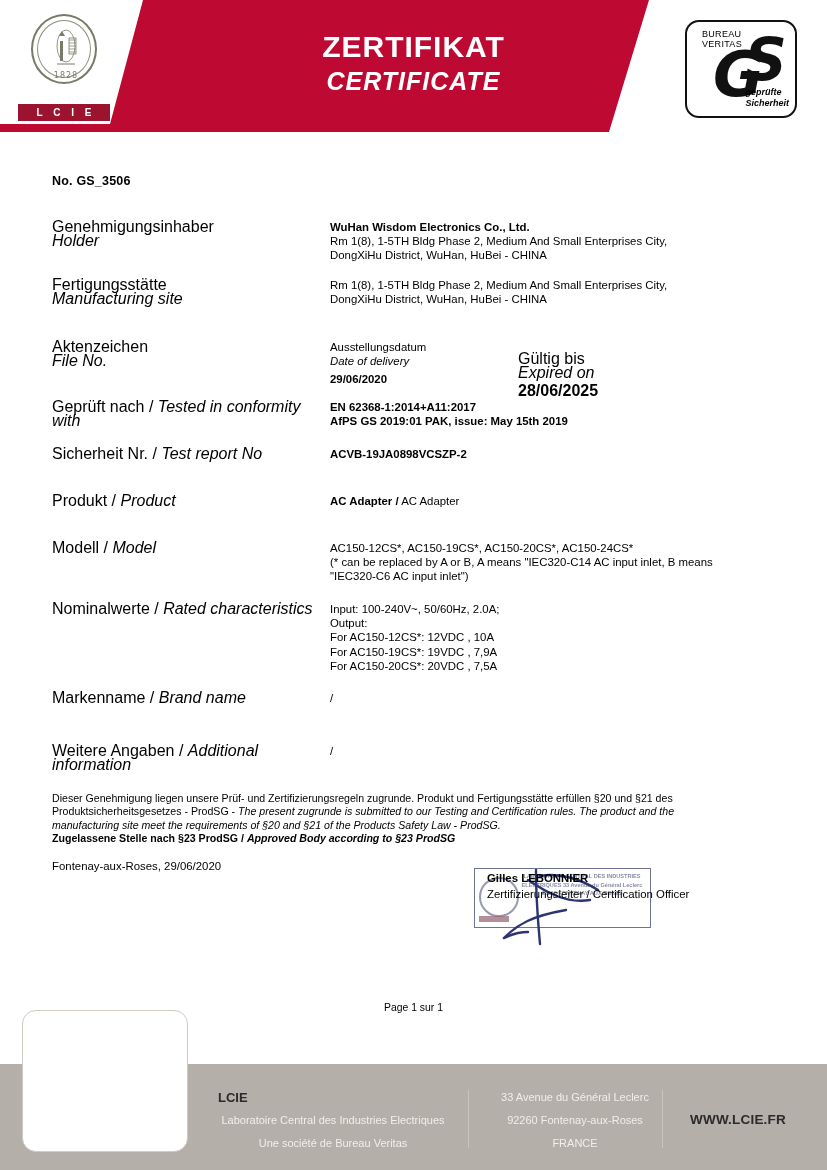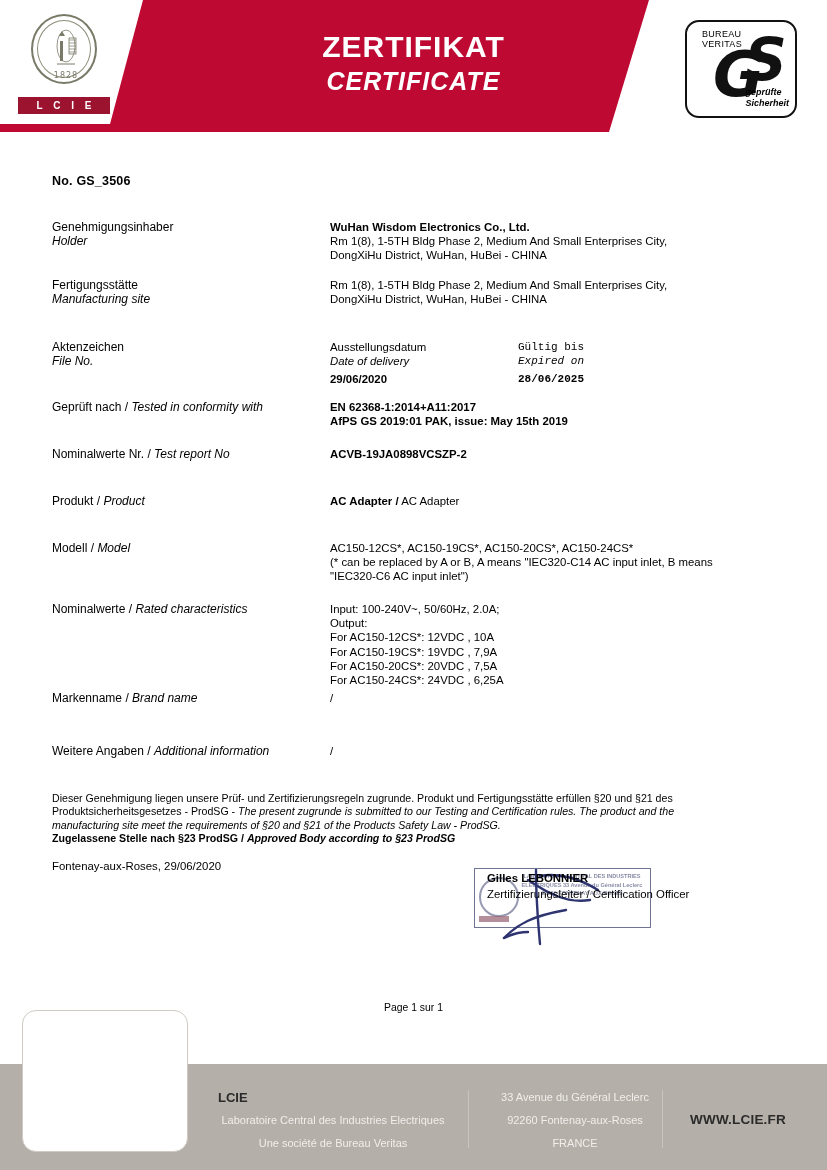--- a/index.html
+++ b/index.html
@@ -69,21 +69,21 @@
     background: #ffffff;
   }
   .bv-seal-inner {
     position: absolute;
     left: 4px; top: 4px; right: 4px; bottom: 4px;
     border: 1px solid #8d8d7a;
     border-radius: 50% / 50%;
   }
   .bv-seal svg { position: absolute; left: 0; top: 0; }
   .lcie-word {
-    margin-top: 13px;
+    margin-top: 20px;
     background: #9c1330;
     color: #ffffff;
     font-size: 10px;
     font-weight: bold;
     letter-spacing: 4px;
     padding: 2px 0 2px 4px;
     border: 1px solid #9c1330;
   }
 
   .header-titles {
@@ -160,35 +160,35 @@
     font-size: 12.5px;
     font-weight: bold;
     letter-spacing: 0.2px;
   }
 
   .row { position: absolute; left: 52px; width: 730px; }
   .lbl {
     position: absolute;
     left: 0; top: 0;
     width: 278px;
-    font-size: 12px;
+    font-size: 16px;
     line-height: 14.2px;
   }
   .val {
     position: absolute;
     left: 278px; top: 0;
     width: 452px;
     font-size: 11.4px;
     line-height: 14.2px;
   }
   .it { font-style: italic; }
   .bd { font-weight: bold; }
 
   .col2 { position: absolute; left: 278px; top: 0; width: 180px; font-size: 11.4px; line-height: 14.2px; }
-  .col3 { position: absolute; left: 466px; top: 0; width: 200px; font-size: 11px; line-height: 14.2px; font-family: Liberation Mono, monospace; }
+  .col3 { position: absolute; left: 466px; top: 12px; width: 200px; font-size: 16px; line-height: 14.2px; }
 
   .legal {
     position: absolute;
     left: 52px;
     width: 730px;
     font-size: 10.6px;
     line-height: 13.4px;
   }
   .place {
     position: absolute;
@@ -403,21 +403,21 @@
       <span class="it">Tested in conformity with</span>
     </div>
     <div class="val">
       <div class="bd">EN 62368-1:2014+A11:2017</div>
       <div class="bd">AfPS GS 2019:01 PAK, issue: May 15th 2019</div>
     </div>
   </div>
 
   <div class="row" style="top:315px">
     <div class="lbl">
-      <span>Nominalwerte Nr.</span>
+      <span>Sicherheit Nr.</span>
       <span> / </span>
       <span class="it">Test report No</span>
     </div>
     <div class="val bd">ACVB-19JA0898VCSZP-2</div>
   </div>
 
   <div class="row" style="top:362px">
     <div class="lbl">
       <span>Produkt</span>
       <span> / </span>
@@ -449,21 +449,20 @@
       <span>Nominalwerte</span>
       <span> / </span>
       <span class="it">Rated characteristics</span>
     </div>
     <div class="val">
       <div>Input: 100-240V~, 50/60Hz, 2.0A;</div>
       <div>Output:</div>
       <div>For AC150-12CS*: 12VDC , 10A</div>
       <div>For AC150-19CS*: 19VDC , 7,9A</div>
       <div>For AC150-20CS*: 20VDC , 7,5A</div>
-      <div>For AC150-24CS*: 24VDC , 6,25A</div>
     </div>
   </div>
 
   <div class="row" style="top:559px">
     <div class="lbl">
       <span>Markenname</span>
       <span> / </span>
       <span class="it">Brand name</span>
     </div>
     <div class="val">/</div>

